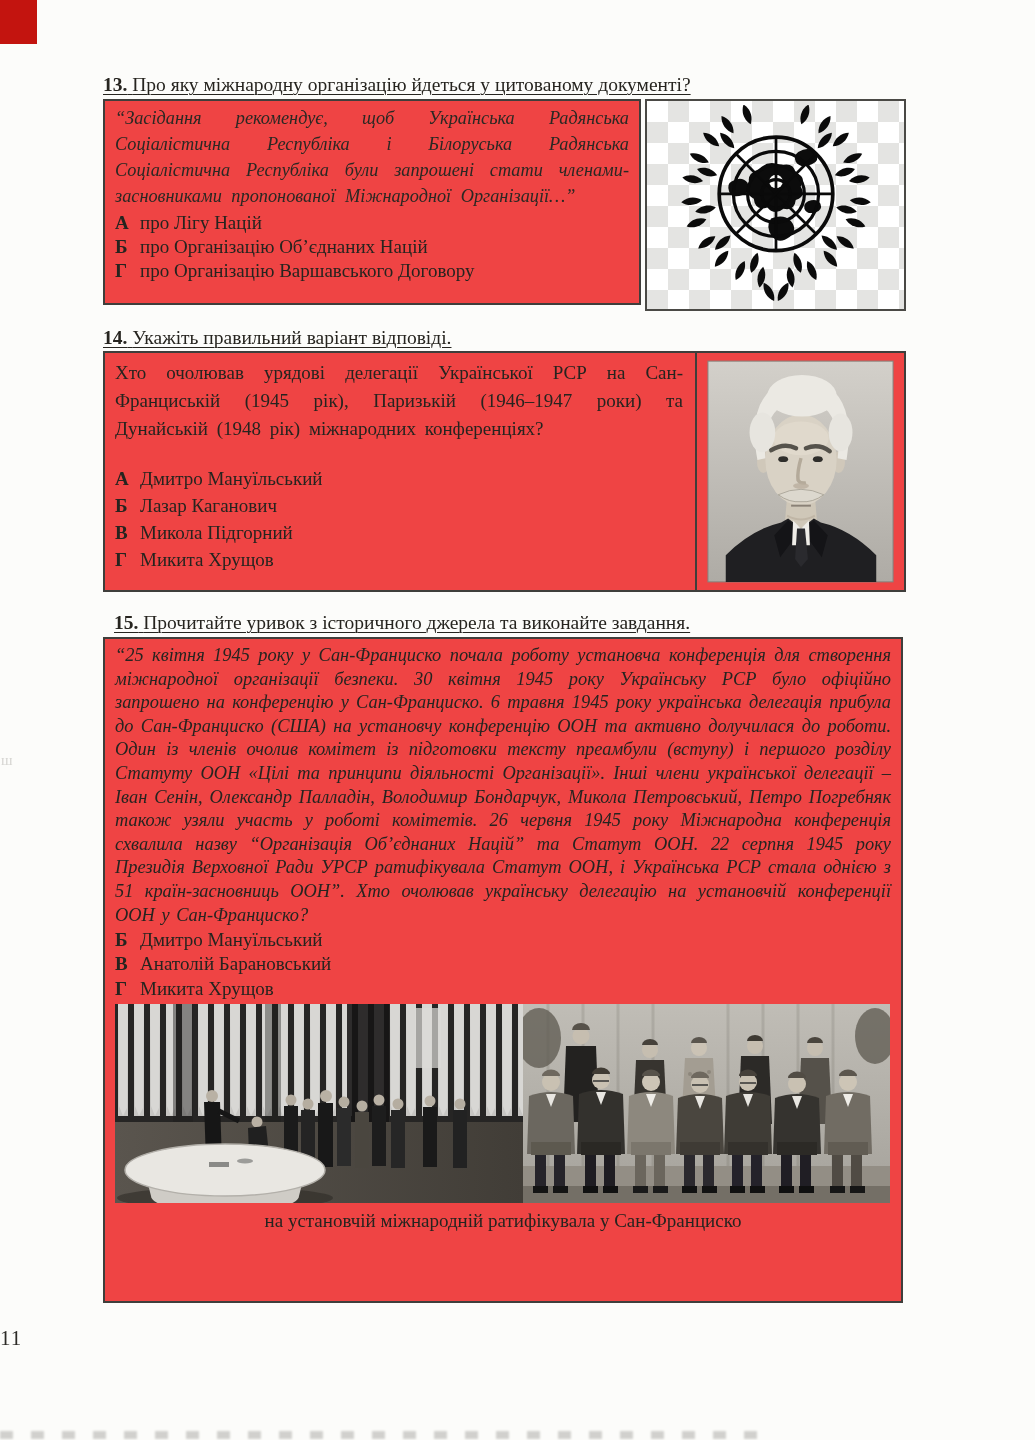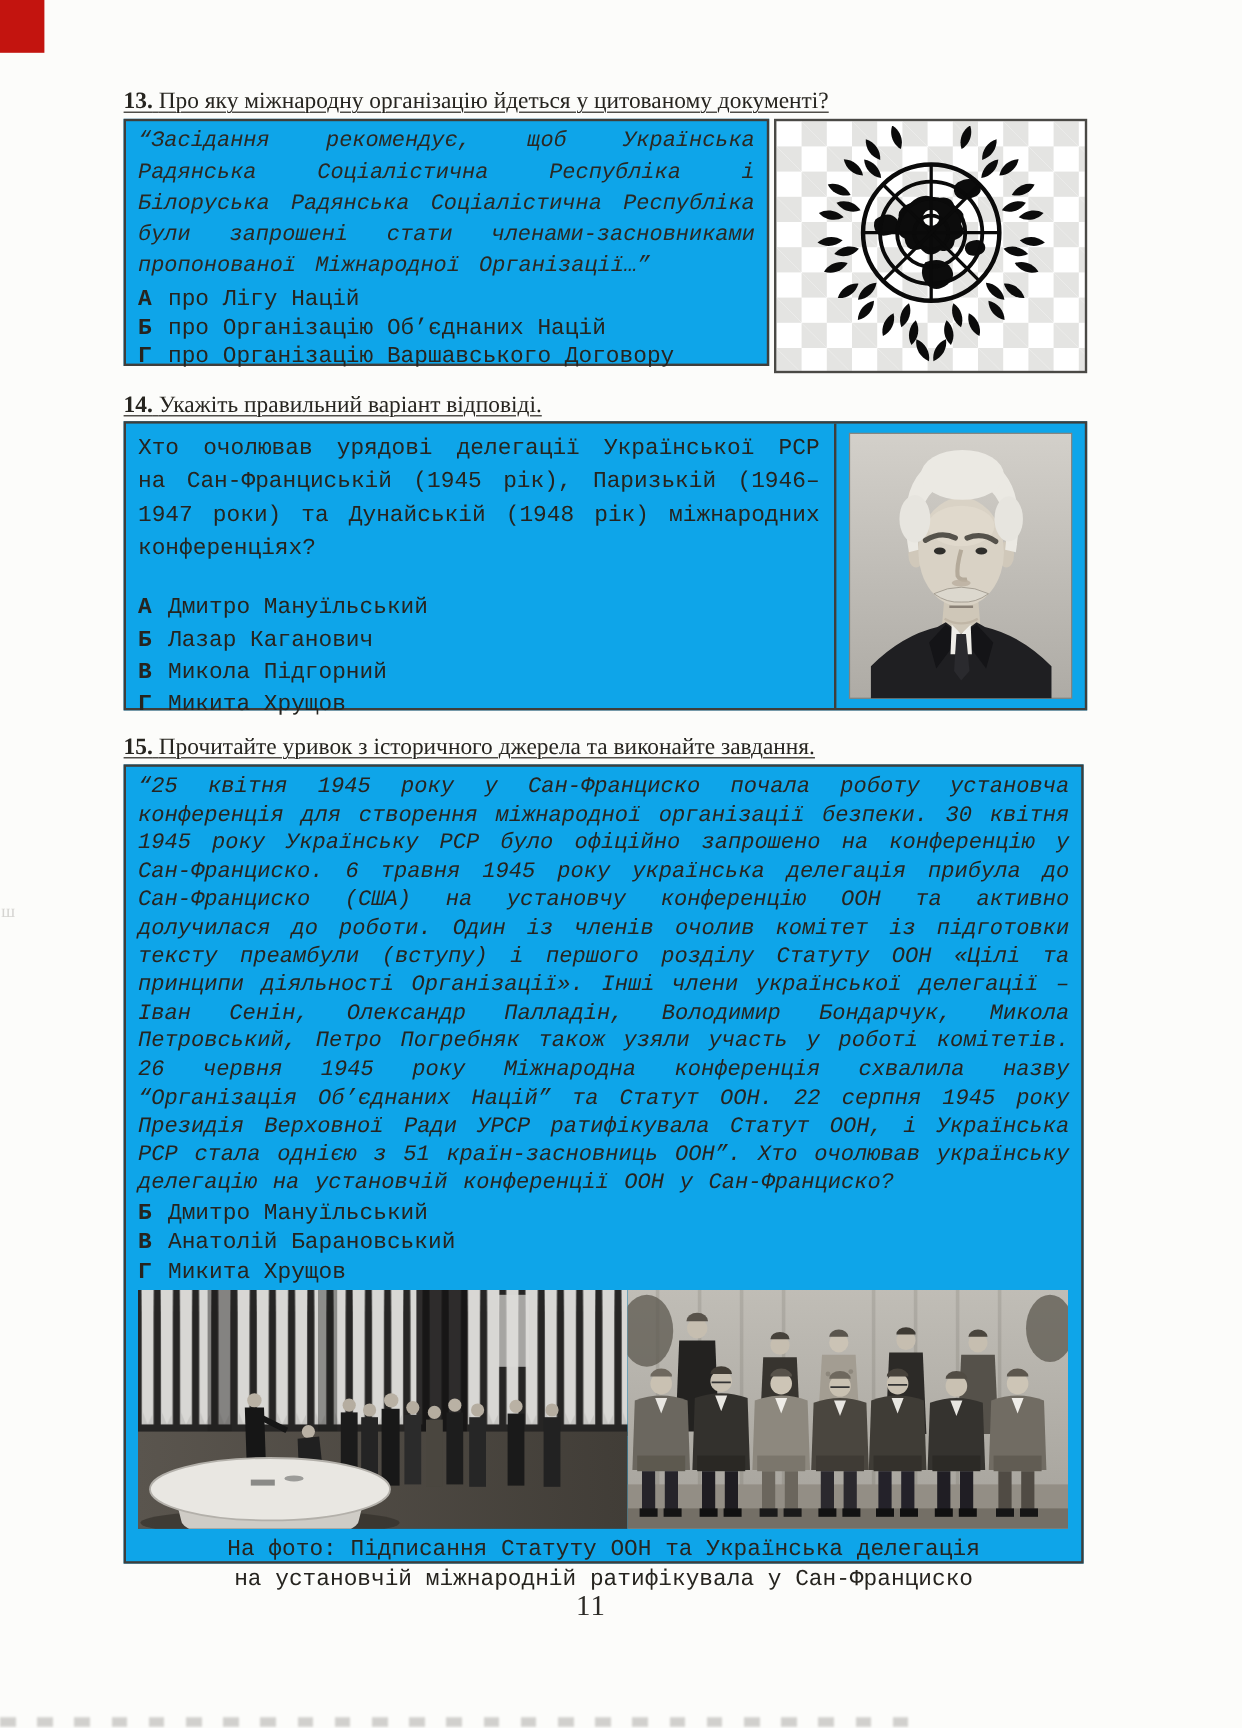--- a/index.html
+++ b/index.html
@@ -5,21 +5,21 @@
   html,body{margin:0;padding:0;background:#e9e9e7;}
   #page{
     position:relative;width:1035px;height:1440px;margin:0 auto;
     background:#fcfcfa;overflow:hidden;
     font-family:"Liberation Serif","DejaVu Serif",serif;
     color:#26241f;
   }
   .qtitle{position:absolute;left:103px;font-size:19.5px;line-height:22px;white-space:nowrap;}
   .qtitle .u{text-decoration:underline;text-decoration-thickness:1px;text-underline-offset:3px;}
   .qtitle b{font-weight:bold;}
-  .box{position:absolute;border:2px solid #3f3e3b;box-sizing:border-box;background:#0ea5e9;font-family:Liberation Mono, monospace;}
+  .box{position:absolute;border:2px solid #3f3e3b;box-sizing:border-box;background:#ef4444;}
   
   #q13-box{left:103px;top:99px;width:538px;height:206px;padding:4px 10px 0 10px;}
   .quote{font-style:italic;text-align:justify;font-size:18.3px;line-height:26px;word-spacing:5px;color:#2a2823;}
   .opts{font-size:19px;}
   .opt{white-space:nowrap;}
   .opt b{display:inline-block;width:25px;font-weight:bold;}
   #q13-box .opts{line-height:24px;margin-top:2px;}
   #emblem-cell{
     position:absolute;left:645px;top:99px;width:261px;height:212px;
     border:2px solid #4a4945;box-sizing:border-box;
@@ -36,21 +36,21 @@
   .q14-q{text-align:justify;font-size:19px;line-height:28px;word-spacing:4px;}
   .q14-left .opts{margin-top:22px;line-height:27px;}
   .q14-right{flex:1;padding:4px 5px;display:flex;align-items:center;justify-content:center;}
   
   #q15-box{left:103px;top:637px;width:800px;height:666px;padding:5px 10px 0 10px;}
   .passage{font-style:italic;text-align:justify;font-size:18.4px;line-height:23.6px;word-spacing:2px;color:#262420;}
   #q15-box .opts{line-height:24.3px;margin-top:1px;}
   .photos{display:flex;margin-top:3px;}
   .photos svg{display:block;}
   .caption{text-align:center;font-size:19px;line-height:25.5px;margin-top:5px;}
-  #page-number{position:absolute;top:1326px;left:0;width:985px;text-align:center;font-size:24px;letter-spacing:1px;color:#2c2a26;}
+  #page-number{position:absolute;top:1326px;left:0;width:985px;font-size:21px;letter-spacing:1px;color:#2c2a26;}
   .corner-mark{position:absolute;left:0;top:0;width:37px;height:44px;}
   .edge-smudge{position:absolute;left:1px;top:752px;font-size:15px;color:#b6b4b0;opacity:.55;filter:blur(.4px);}
   .bottom-noise{
     position:absolute;bottom:1px;left:0;width:760px;height:8px;opacity:.38;filter:blur(.8px);
     background:repeating-linear-gradient(90deg,#8d8b87 0 13px,transparent 13px 31px);
   }
 </style>
 </head>
 <body>
 
@@ -181,21 +181,21 @@
           <path d="M24,227 L24,198 Q50,172 80,165 L87,161 L100,171 L113,161 L120,165 Q150,172 176,198 L176,227 Z" fill="#1f1f22"></path>
           <path d="M87,163 L100,172 L79,200 L73,178 Z" fill="#141417"></path>
           <path d="M113,163 L100,172 L121,200 L127,178 Z" fill="#141417"></path>
           <path d="M92,163 L100,171 L108,163 L109,188 L91,188 Z" fill="#efede8"></path>
           <path d="M96,171 L104,171 L107,202 L100,210 L94,202 Z" fill="#2a2a2e"></path>
         </g>
       </svg>
     </div>
   </div>
 
-  <div class="qtitle" style="top:612px;">
+  <div class="qtitle" style="top:612px;margin-left:11px;">
     <span class="u"><b>15.</b>
     <span>Прочитайте уривок з історичного джерела та виконайте завдання.</span></span>
   </div>
 
   <div id="q15-box" class="box">
     <div class="passage">“25 квітня 1945 року у Сан-Франциско почала роботу установча конференція для створення міжнародної організації безпеки. 30 квітня 1945 року Українську РСР було офіційно запрошено на конференцію у Сан-Франциско. 6 травня 1945 року українська делегація прибула до Сан-Франциско (США) на установчу конференцію ООН та активно долучилася до роботи. Один із членів очолив комітет із підготовки тексту преамбули (вступу) і першого розділу Статуту ООН «Цілі та принципи діяльності Організації». Інші члени української делегації – Іван Сенін, Олександр Палладін, Володимир Бондарчук, Микола Петровський, Петро Погребняк  також узяли участь у роботі комітетів. 26 червня 1945 року Міжнародна конференція схвалила назву “Організація Об’єднаних Націй” та Статут ООН. 22 серпня 1945 року Президія Верховної Ради УРСР ратифікувала Статут ООН, і Українська РСР стала однією з 51 країн-засновниць ООН”. Хто очолював українську делегацію на установчій конференції ООН у Сан-Франциско?</div>
     <div class="opts">
       <div class="opt"><b>Б</b><span>Дмитро Мануїльський</span></div>
       <div class="opt"><b>В</b><span>Анатолій Барановський</span></div>
       <div class="opt"><b>Г</b><span>Микита Хрущов</span></div>
@@ -380,20 +380,19 @@
               <rect x="309" y="151" width="11" height="32" fill="#504b44"></rect>
               <rect x="328" y="151" width="11" height="32" fill="#504b44"></rect>
               <rect x="307" y="182" width="15" height="7" fill="#161616"></rect>
               <rect x="327" y="182" width="15" height="7" fill="#161616"></rect>
             </g>
         </g>
       </svg>
     </div>
 
     <div class="caption">
-      <div>На фото: Підписання Статуту ООН та Українська делегація</div>
       <div>на установчій міжнародній ратифікувала у Сан-Франциско</div>
     </div>
   </div>
 
   <div id="page-number">11</div>
 
 </div>
 
 </body></html>

